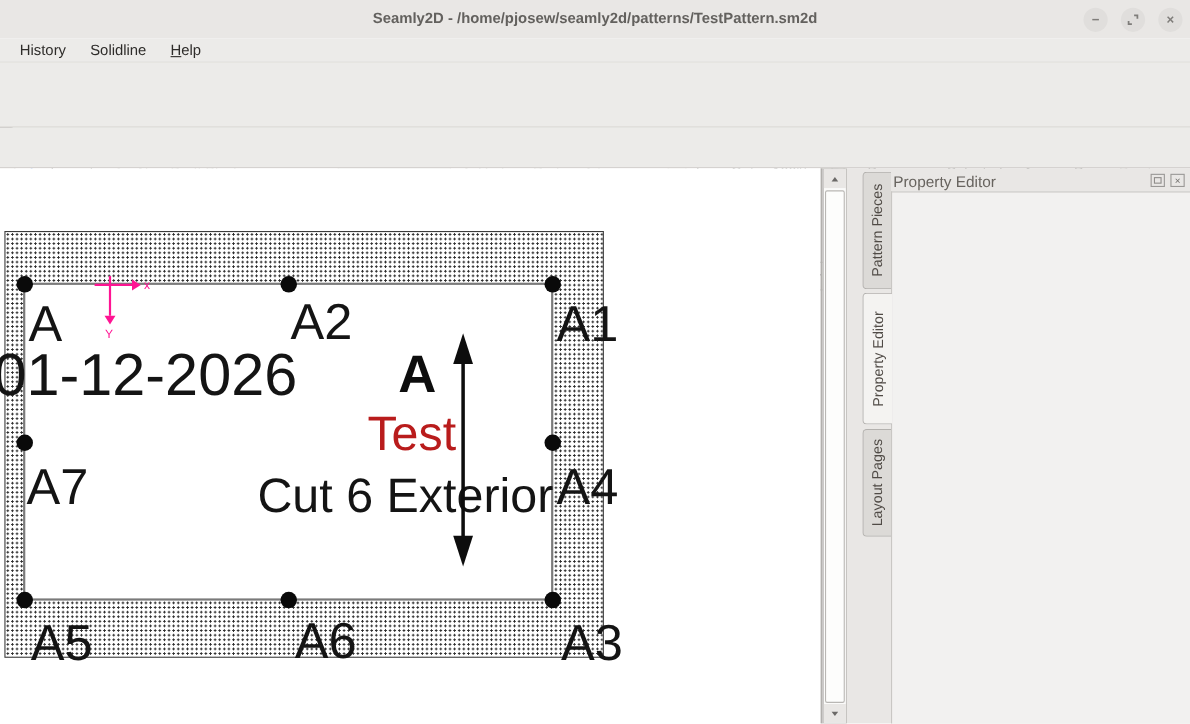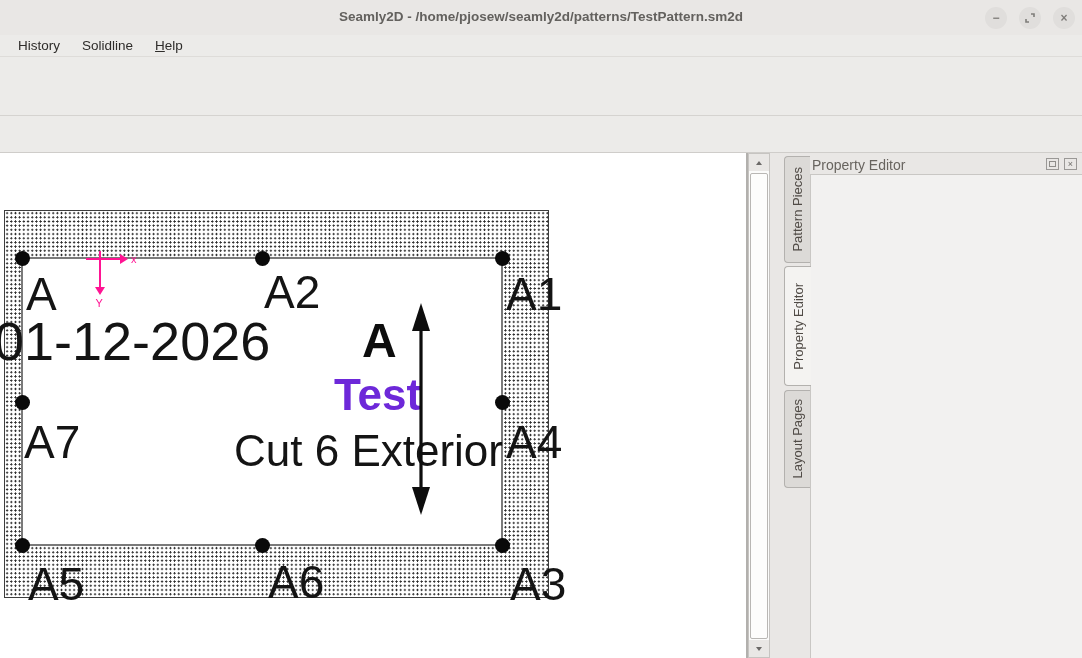--- a/index.html
+++ b/index.html
@@ -60,21 +60,21 @@
 
   
   .canvas { position:absolute; left:0; top:153px; width:746px; height:505px; background:#fff; overflow:hidden; }
   .cutline { position:absolute; left:4px; top:57px; width:545px; height:388px; border:1.5px solid #3c3c3c;
              background-image:radial-gradient(#2b2b2b 0.9px, transparent 1.05px); background-size:4.2px 4.2px; }
   .seamline { position:absolute; left:21px; top:104px; width:482px; height:289px; background:#fff; border:2px solid #7a7a7a; }
   .pdot { position:absolute; width:15px; height:15px; border-radius:50%; background:#0a0a0a; }
   .plabel { position:absolute; font-size:46px; color:#141414; line-height:1; white-space:nowrap; }
   .big-date { position:absolute; font-size:54px; color:#141414; line-height:1; white-space:nowrap; }
   .grain-letter { position:absolute; font-size:48px; font-weight:bold; color:#0d0d0d; line-height:1; }
-  .piece-name { position:absolute; font-size:44px; font-weight:bold; color:#6d28d9; line-height:1;text-align:right; }
+  .piece-name { position:absolute; font-size:44px; font-weight:normal; color:#b91c1c; line-height:1;text-align:right; }
   .cut-note { position:absolute; font-size:44px; color:#141414; line-height:1; white-space:nowrap; }
 
   
   .canvas-edge { position:absolute; left:746px; top:153px; width:2px; height:505px; background:#b2b0ad; }
   .vscroll { position:absolute; left:748px; top:153px; width:22px; height:505px; background:#fbfbfa; border:1px solid #c6c4c1; }
   .vs-btn { position:absolute; left:0; width:20px; height:17px; background:#e9e7e5; display:flex; align-items:center; justify-content:center; }
   .vs-thumb { position:absolute; left:1px; top:19px; width:18px; height:466px; background:#fdfdfc; border:1px solid #b9b7b4; border-radius:2px; }
 
   
   .dock { position:absolute; left:770px; top:153px; width:312px; height:505px; background:#e9e7e5; }

